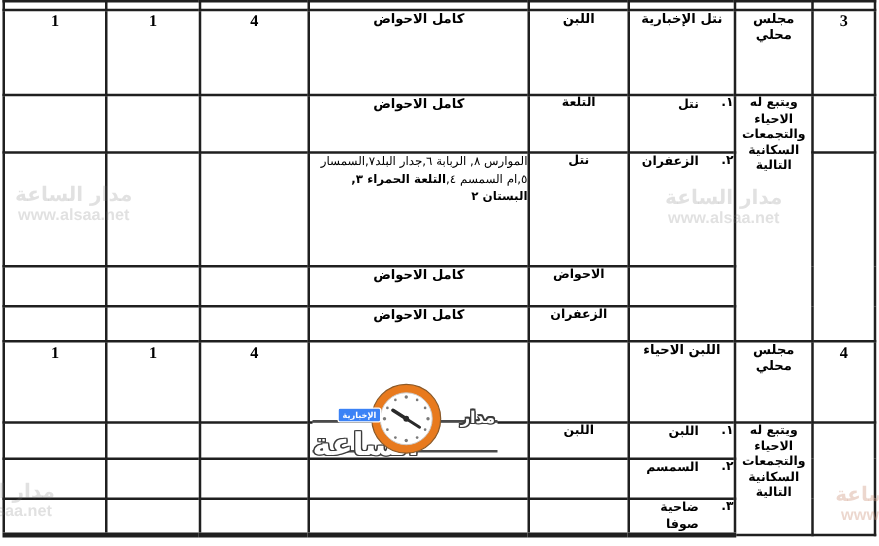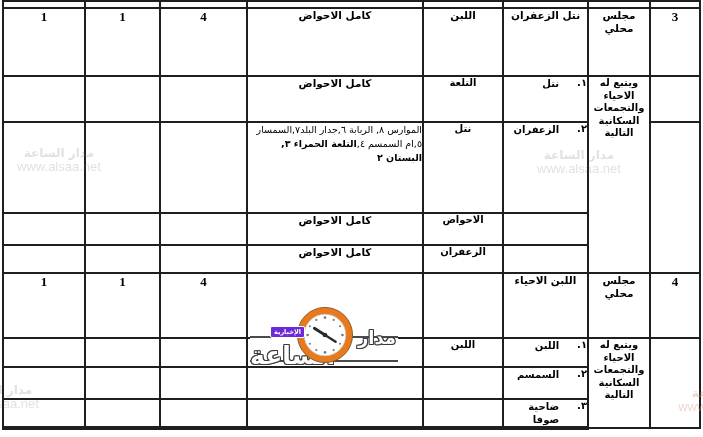--- a/index.html
+++ b/index.html
@@ -40,38 +40,38 @@
   .ar-sm{font-weight:bold;font-size:10px;text-align:center;padding-top:4px;}
   .note-cell{font-weight:bold;font-size:10px;text-align:center;padding:2px 3px 0 3px;line-height:1.25;}
   .li-cell{font-weight:bold;font-size:10px;padding:4px 14px 0 2px;}
   .li-row{display:flex;gap:18px;align-items:flex-start;}
   .li-num{flex:0 0 auto;}
   .li-word{flex:0 1 auto;max-width:46px;line-height:1.3;}
   .mawaris{font-weight:normal;font-size:9.5px;text-align:right;padding:3px 5px 0 5px;line-height:1.45;}
   .mawaris b{font-weight:bold;}
   
   .wm{position:absolute;text-align:center;pointer-events:none;line-height:1.1;}
-  .wm .wm-ar{font-weight:bold;font-size:12px;}
-  .wm .wm-url{font-weight:normal;font-size:13px;font-family:"Liberation Sans",sans-serif;}
+  .wm .wm-ar{font-weight:bold;font-size:16px;}
+  .wm .wm-url{font-weight:bold;font-size:13px;font-family:"Liberation Sans",sans-serif;}
   .wm-gray{color:rgba(120,120,120,0.22);}
   .wm-pink{color:rgba(205,150,125,0.38);}
   
   .logo{position:absolute;left:250px;top:297px;width:148px;height:86px;pointer-events:none;}
   .logo-stroke{position:absolute;left:0;width:148px;height:2px;background:#4a4a4a;
     box-shadow:0 2px 0 #ffffff,0 -2px 0 #ffffff;}
   .logo-word{
     position:absolute;color:#ffffff;font-weight:bold;
     text-shadow:-1px 0 #3c3c3c,1px 0 #3c3c3c,0 -1px #3c3c3c,0 1px #3c3c3c,
                 -1px -1px #3c3c3c,1px 1px #3c3c3c,-1px 1px #3c3c3c,1px -1px #3c3c3c;
   }
-  .logo-word-right{right:2px;top:30px;font-size:18px;}
+  .logo-word-right{right:2px;top:30px;font-size:13px;}
   .logo-word-left{left:0px;top:44px;font-size:25px;letter-spacing:1px;}
   .logo-badge{
     position:absolute;left:20px;top:29px;
-    background:#6d28d9;color:#fff;font-size:6.5px;font-weight:bold;
+    background:#3b82f6;color:#fff;font-size:6.5px;font-weight:bold;
     padding:1px 3px;border-radius:2px;border:1px solid #fff;
   }
   .logo-clock{position:absolute;left:46px;top:9px;}
 </style>
 </head>
 <body>
 
 <table class="doc" dir="rtl">
   <colgroup>
     <col style="width:50px">
@@ -92,21 +92,21 @@
         <td></td>
     <td></td>
         <td></td>
     <td></td>
         <td></td>
   </tr>
 
   <tr class="r1">
     <td class="num-cell">3</td>
     <td class="ar">مجلس محلي</td>
-    <td class="ar">نتل الزعفران</td>
+    <td class="ar">نتل الإخبارية</td>
     <td class="ar">اللبن</td>
     <td class="ar">كامل الاحواض</td>
     <td class="num-cell">4</td>
     <td class="num-cell">1</td>
     <td class="num-cell">1</td>
   </tr>
 
   <tr class="r2">
     <td></td>
     <td class="note-cell" rowspan="4">ويتبع له الاحياء والتجمعات السكانية التالية</td>

